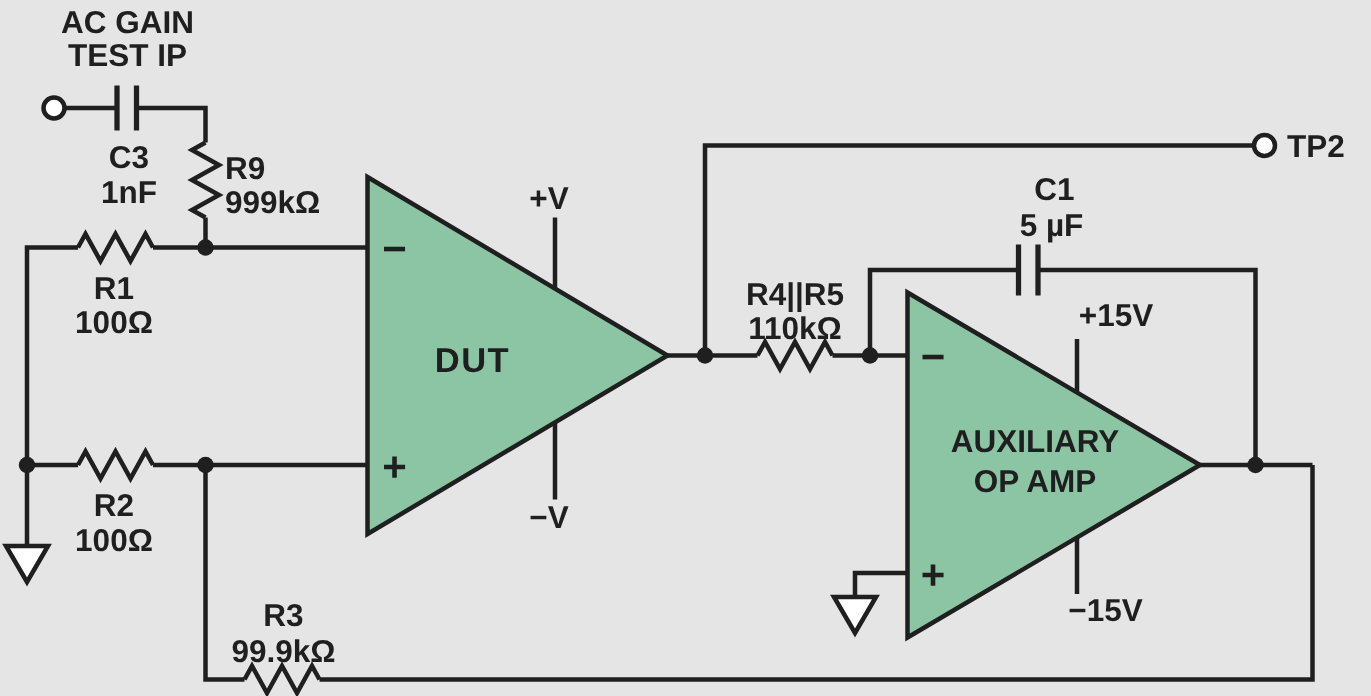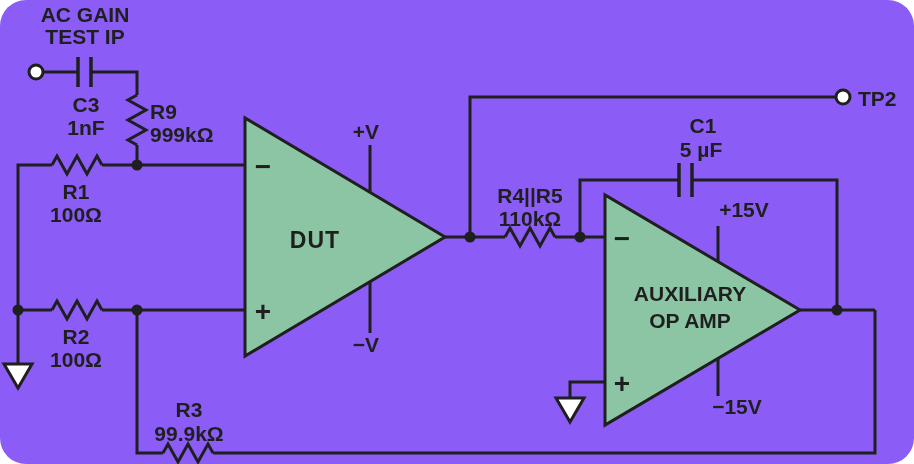--- a/index.html
+++ b/index.html
@@ -1,16 +1,16 @@
 <!DOCTYPE html>
 <html><head>
 <meta charset="utf-8">
 <style>
   html,body{margin:0;padding:0;background:#ffffff;}
-  .stage{width:914px;height:464px;position:relative;background:#8b5cf6;overflow:hidden;border-radius:26px;}
+  .stage{width:914px;height:464px;position:relative;background:#e5e5e5;overflow:hidden;}
   svg{display:block;width:914px;height:464px;}
   .wire{stroke:#1f1f1f;stroke-width:3;fill:none;stroke-linejoin:miter;}
   .zig{stroke:#1f1f1f;stroke-width:3;fill:none;stroke-linejoin:miter;}
   .plate{stroke:#1f1f1f;stroke-width:3.5;fill:none;}
   .gnd{stroke:#1f1f1f;stroke-width:3;fill:#ffffff;stroke-linejoin:miter;}
   .term{stroke:#1f1f1f;stroke-width:3;fill:#ffffff;}
   .dot{fill:#1f1f1f;stroke:none;}
   .opamp{stroke:#1f1f1f;stroke-width:3;stroke-linejoin:miter;}
   text{font-family:"Liberation Sans","DejaVu Sans",sans-serif;font-weight:bold;fill:#1f1f1f;}
   .lbl{font-size:21px;text-anchor:middle;}

